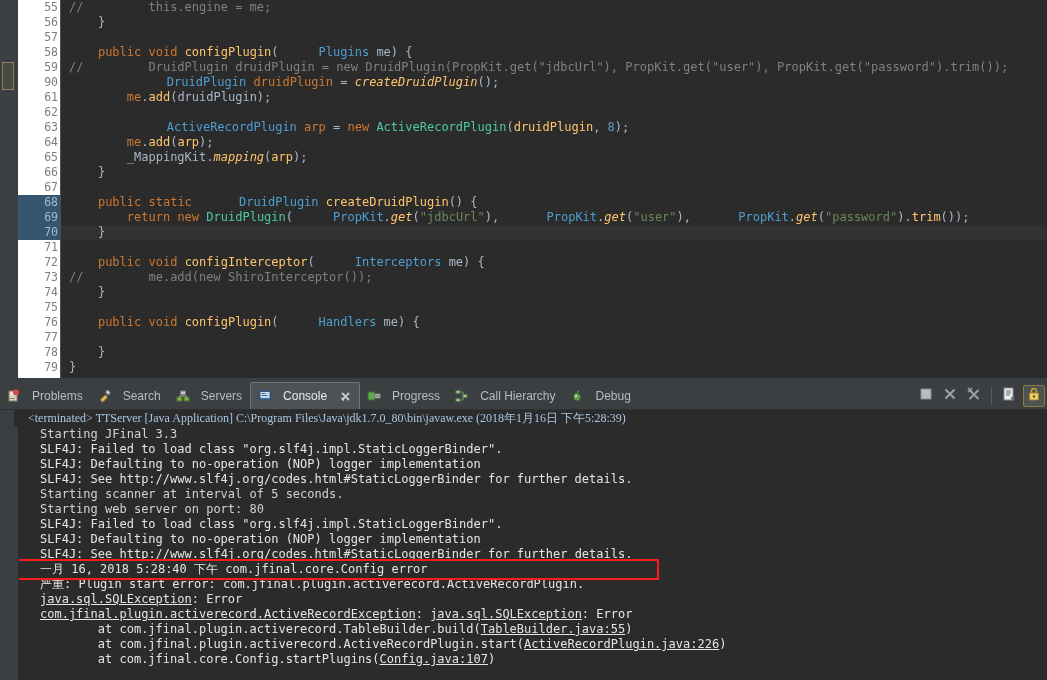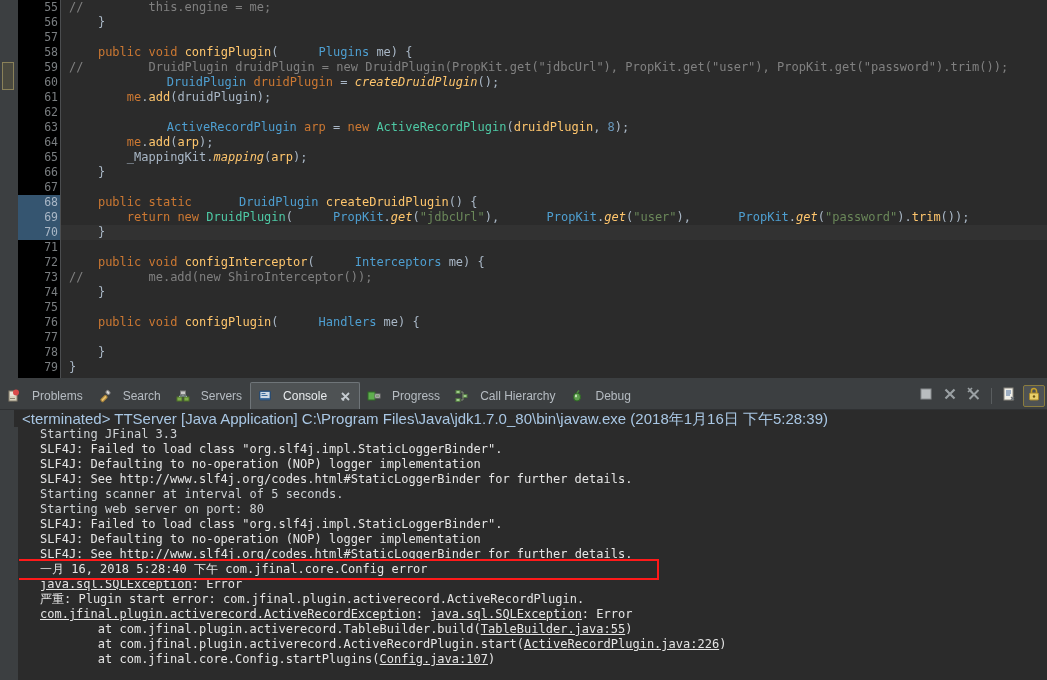--- a/index.html
+++ b/index.html
@@ -38,21 +38,21 @@
     position: absolute;
     left: 2px; top: 62px;
     width: 12px; height: 28px;
     background: #4b4a3f;
     border: 1px solid #8a8159;
     box-sizing: border-box;
   }
   .gutter {
     width: 42px;
     flex: 0 0 42px;
-    background: #000000;
+    background: #ffffff;
     border-right: 1px solid #4b4d4f;
     position: relative;
     overflow: hidden;
   }
   .code-area {
     flex: 1 1 auto;
     background: #2b2b2b;
     position: relative;
     overflow: hidden;
   }
@@ -185,23 +185,23 @@
     width: 1px; height: 16px;
     background: #595d5f;
     margin: 0 3px;
   }
 
   .status-line {
     height: 17px;
     line-height: 17px;
     background: #2b2b2b;
     color: #a9c7e4;
-    font-family: Liberation Sans, sans-serif;
-    font-size: 15px;
-    padding-left: 8px;
+    font-family: Liberation Serif, serif;
+    font-size: 12px;
+    padding-left: 14px;
     border-left: 14px solid #3c3f41;
     box-sizing: content-box;
     white-space: nowrap;
     overflow: hidden;
   }
   .console-body {
     flex: 1 1 auto;
     background: #2b2b2b;
     position: relative;
     display: flex;
@@ -245,21 +245,21 @@
   <div class="editor-wrap">
     <div class="left-rail">
       <div class="rail-marker"></div>
     </div>
     <div class="gutter" id="gutter">
         <div class="gline"><span class="num">55</span></div>
         <div class="gline"><span class="num">56</span></div>
         <div class="gline"><span class="num">57</span></div>
         <div class="gline"><span class="num">58</span><span class="fold-collapse"></span></div>
         <div class="gline"><span class="num">59</span></div>
-        <div class="gline"><span class="num">60</span></div>
+        <div class="gline"><span class="num">90</span></div>
         <div class="gline"><span class="num">61</span></div>
         <div class="gline"><span class="num">62</span></div>
         <div class="gline"><span class="num">63</span></div>
         <div class="gline"><span class="num">64</span></div>
         <div class="gline"><span class="num">65</span></div>
         <div class="gline"><span class="num">66</span></div>
         <div class="gline"><span class="num">67</span></div>
         <div class="gline sel"><span class="num">68</span><span class="fold-collapse"></span></div>
         <div class="gline sel"><span class="num">69</span></div>
         <div class="gline sel"><span class="num">70</span></div>
@@ -415,22 +415,22 @@
       <div class="cline"><span>Starting JFinal 3.3</span></div>
           <div class="cline err"><span>SLF4J: Failed to load class "org.slf4j.impl.StaticLoggerBinder".</span></div>
           <div class="cline err"><span>SLF4J: Defaulting to no-operation (NOP) logger implementation</span></div>
           <div class="cline err"><span>SLF4J: See http://www.slf4j.org/codes.html#StaticLoggerBinder for further details.</span></div>
           <div class="cline"><span>Starting scanner at interval of 5 seconds.</span></div>
           <div class="cline"><span>Starting web server on port: 80</span></div>
           <div class="cline err"><span>SLF4J: Failed to load class "org.slf4j.impl.StaticLoggerBinder".</span></div>
           <div class="cline err"><span>SLF4J: Defaulting to no-operation (NOP) logger implementation</span></div>
           <div class="cline err"><span>SLF4J: See </span><span class="u">http://www.slf4j.org/codes.html#StaticLoggerBinder</span><span> for further details.</span></div>
           <div class="cline err"><span>一月 16, 2018 5:28:40 下午 com.jfinal.core.Config error</span></div>
+          <div class="cline err"><span>严重: Plugin start error: com.jfinal.plugin.activerecord.ActiveRecordPlugin.</span></div>
           <div class="cline err"><span class="u">java.sql.SQLException</span><span>: Error</span></div>
-          <div class="cline err"><span>严重: Plugin start error: com.jfinal.plugin.activerecord.ActiveRecordPlugin.</span></div>
           <div class="cline err"><span class="u">com.jfinal.plugin.activerecord.ActiveRecordException</span><span>: </span><span class="u">java.sql.SQLException</span><span>: Error</span></div>
           <div class="cline err"><span>        at com.jfinal.plugin.activerecord.TableBuilder.build(</span><span class="u">TableBuilder.java:55</span><span>)</span></div>
           <div class="cline err"><span>        at com.jfinal.plugin.activerecord.ActiveRecordPlugin.start(</span><span class="u">ActiveRecordPlugin.java:226</span><span>)</span></div>
           <div class="cline err"><span>        at com.jfinal.core.Config.startPlugins(</span><span class="u">Config.java:107</span><span>)</span></div>
         </div>
     </div>
   </div>
 </div>
 
 </body></html>

